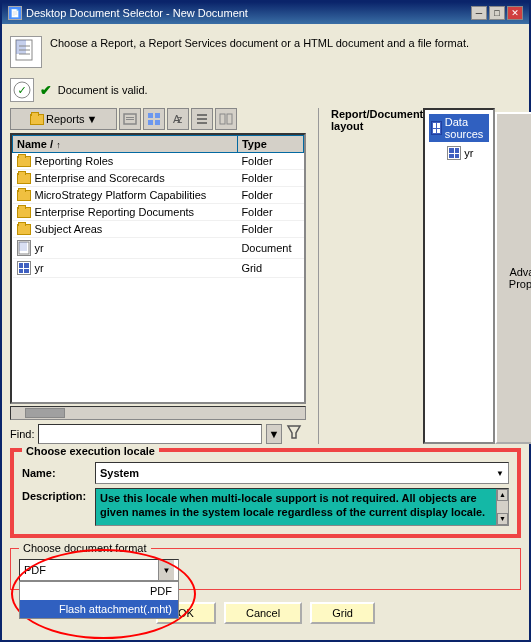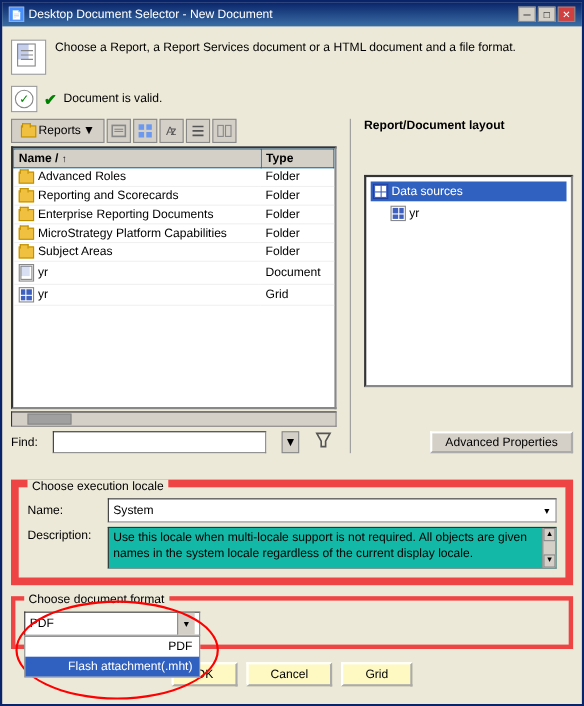--- a/index.html
+++ b/index.html
@@ -42,25 +42,25 @@
     .info-icon { width: 32px; height: 32px; border: 1px solid #999; background: #fff; display: flex; align-items: center; justify-content: center; flex-shrink: 0; }
     .info-text { font-size: 11px; line-height: 1.4; }
     
     .valid-row { display: flex; align-items: center; gap: 6px; padding: 2px 0; }
     .valid-icon { width: 24px; height: 24px; border: 1px solid #999; background: #fff; display: flex; align-items: center; justify-content: center; flex-shrink: 0; }
     .check-green { color: #008000; font-size: 14px; font-weight: bold; }
     
     .main-area { display: flex; gap: 8px; flex: 1; min-height: 0; }
     
     .left-panel { flex: 1; display: flex; flex-direction: column; }
-    .right-panel { width: 190px; display: flex; flex-direction: column; gap: 36px; }
+    .right-panel { width: 190px; display: flex; flex-direction: row; }
     
     .toolbar { display: flex; align-items: center; gap: 2px; margin-bottom: 3px; }
     .dropdown-btn {
-      display: flex; align-items: center; gap: 2px; height: 22px; padding: 0 8px;
+      display: flex; align-items: center; gap: 2px; height: 22px; padding: 0 19px;
       background: #d4d0c8; border: 1px solid #888; cursor: pointer;
     }
     .folder-icon-sm { width: 14px; height: 11px; background: #f0c040; border: 1px solid #c09000; position: relative; }
     .folder-icon-sm::before { content: ''; position: absolute; top: -3px; left: 0; width: 6px; height: 3px; background: #f0c040; border: 1px solid #c09000; border-bottom: none; }
     .tb-btn { width: 22px; height: 22px; background: #d4d0c8; border: 1px solid #888; display: flex; align-items: center; justify-content: center; cursor: pointer; font-size: 10px; }
     
     .file-list {
       border: 2px inset #888; background: white; flex: 1; overflow-y: auto; overflow-x: auto;
       min-height: 180px;
     }
@@ -78,53 +78,53 @@
     .folder-icon-xs { width: 14px; height: 11px; background: #f0c040; border: 1px solid #c09000; position: relative; flex-shrink: 0; }
     .folder-icon-xs::before { content: ''; position: absolute; top: -3px; left: 0; width: 6px; height: 3px; background: #f0c040; border: 1px solid #c09000; border-bottom: none; }
     .doc-icon { width: 14px; height: 16px; background: white; border: 1px solid #888; position: relative; flex-shrink: 0; }
     .grid-icon { width: 14px; height: 14px; background: white; border: 1px solid #888; display: grid; grid-template-columns: 1fr 1fr; gap: 1px; padding: 1px; flex-shrink: 0; }
     .grid-cell { background: #4060c0; }
     
     .scrollbar-row { margin-top: 2px; }
     .horiz-scroll { width: 100%; height: 14px; background: #d4d0c8; border: 1px inset #888; display: flex; align-items: center; }
     .scroll-thumb { width: 40px; height: 10px; background: #a0a0a0; margin-left: 14px; border: 1px solid #888; }
     
-    .find-row { display: flex; align-items: center; gap: 14px; margin-top: 4px; }
+    .find-row { display: flex; align-items: center; gap: 4px; margin-top: 4px; }
     .find-label { font-size: 11px; }
     .find-input { flex: 1; height: 20px; border: 1px inset #888; padding: 0 3px; background: white; }
     .find-dropdown { width: 16px; height: 20px; background: #d4d0c8; border: 1px solid #888; display: flex; align-items: center; justify-content: center; cursor: pointer; }
     .filter-btn { width: 20px; height: 20px; background: none; border: none; cursor: pointer; font-size: 12px; }
     
     .right-header { font-size: 11px; font-weight: bold; margin-bottom: 3px; }
     .tree-area { border: 2px inset #888; background: white; flex: 1; padding: 4px; }
     .tree-root { display: flex; align-items: center; gap: 3px; padding: 2px; background: #3060c0; color: white; margin-bottom: 2px; }
     .tree-child { display: flex; align-items: center; gap: 3px; padding: 2px; margin-left: 16px; }
     .tree-icon-ds { width: 14px; height: 14px; background: #4060c0; border: 1px solid #2040a0; display: grid; grid-template-columns: 1fr 1fr; gap: 1px; padding: 1px; }
     .tree-icon-ds-cell { background: white; }
     .tree-icon-grid { width: 14px; height: 14px; background: white; border: 1px solid #888; display: grid; grid-template-columns: 1fr 1fr; gap: 1px; padding: 1px; }
     .tree-icon-grid-cell { background: #4060c0; }
     
     .advanced-row { display: flex; justify-content: flex-end; margin-top: 4px; }
     .adv-btn { padding: 2px 12px; background: #d4d0c8; border: 2px outset #fff; cursor: pointer; font-size: 11px; }
     
-    .section-box { border: 7px solid #ef4444; padding: 6px 8px 8px; margin-top: 20px; position: relative; }
+    .section-box { border: 4px solid #ef4444; padding: 6px 8px 8px; margin-top: 0; position: relative; font-weight: bold; }
     .section-legend { position: absolute; top: -7px; left: 8px; background: #ece9d8; padding: 0 4px; font-size: 11px; }
     
     .locale-row { display: flex; align-items: center; gap: 8px; margin-top: 4px; }
     .locale-label { width: 65px; font-size: 11px; }
     .locale-select { flex: 1; height: 20px; border: 1px inset #888; background: white; padding: 0 2px; display: flex; align-items: center; justify-content: space-between; }
     .locale-select-arrow { font-size: 8px; }
     
     .desc-row { display: flex; align-items: flex-start; gap: 8px; margin-top: 4px; }
     .desc-label { width: 65px; font-size: 11px; padding-top: 2px; }
     .desc-box { flex: 1; height: 38px; border: 1px inset #888; background: #14b8a6; padding: 2px 4px; font-size: 11px; line-height: 1.3; overflow: hidden; position: relative; }
     .desc-scrollbar { position: absolute; right: 0; top: 0; width: 12px; height: 100%; background: #d4d0c8; border-left: 1px solid #888; display: flex; flex-direction: column; }
     .desc-scroll-up, .desc-scroll-down { height: 12px; background: #d4d0c8; border: 1px solid #888; display: flex; align-items: center; justify-content: center; font-size: 7px; cursor: pointer; }
     
-    .format-section { border: 4px solid #ef4444; padding: 6px 8px 8px; margin-top: 6px; position: relative; }
+    .format-section { border: 1px solid #ef4444; padding: 6px 8px 8px; margin-top: 6px; position: relative; }
     .format-legend { position: absolute; top: -7px; left: 8px; background: #ece9d8; padding: 0 4px; font-size: 11px; }
     
     .format-dropdown-wrapper { position: relative; margin-top: 4px; text-align: right; }
     .format-dropdown { width: 160px; height: 22px; border: 1px inset #888; background: white; padding: 0 4px; display: flex; align-items: center; justify-content: space-between; cursor: pointer; }
     .format-arrow { width: 16px; height: 20px; background: #d4d0c8; border-left: 1px solid #888; display: flex; align-items: center; justify-content: center; font-size: 8px; }
     
     .format-list {
       position: absolute; top: 22px; left: 0; width: 160px;
       background: white; border: 1px solid #888; z-index: 10;
     }
@@ -242,48 +242,48 @@
                   <span>/</span>
                 </th>
                 <th>Type</th>
               </tr>
             </thead>
             <tbody id="file-rows">
             <tr class="file-row">
                   <td>
                     <div class="folder-cell">
                       <div class="folder-icon-xs"></div>
-                      <span>Advanced Roles</span>
+                      <span>Reporting Roles</span>
                     </div>
                   </td>
                   <td>Folder</td>
                 </tr>
                 <tr class="file-row">
                   <td>
                     <div class="folder-cell">
                       <div class="folder-icon-xs"></div>
-                      <span>Reporting and Scorecards</span>
+                      <span>Enterprise and Scorecards</span>
+                    </div>
+                  </td>
+                  <td>Folder</td>
+                </tr>
+                <tr class="file-row">
+                  <td>
+                    <div class="folder-cell">
+                      <div class="folder-icon-xs"></div>
+                      <span>MicroStrategy Platform Capabilities</span>
                     </div>
                   </td>
                   <td>Folder</td>
                 </tr>
                 <tr class="file-row">
                   <td>
                     <div class="folder-cell">
                       <div class="folder-icon-xs"></div>
                       <span>Enterprise Reporting Documents</span>
-                    </div>
-                  </td>
-                  <td>Folder</td>
-                </tr>
-                <tr class="file-row">
-                  <td>
-                    <div class="folder-cell">
-                      <div class="folder-icon-xs"></div>
-                      <span>MicroStrategy Platform Capabilities</span>
                     </div>
                   </td>
                   <td>Folder</td>
                 </tr>
                 <tr class="file-row">
                   <td>
                     <div class="folder-cell">
                       <div class="folder-icon-xs"></div>
                       <span>Subject Areas</span>
                     </div>

